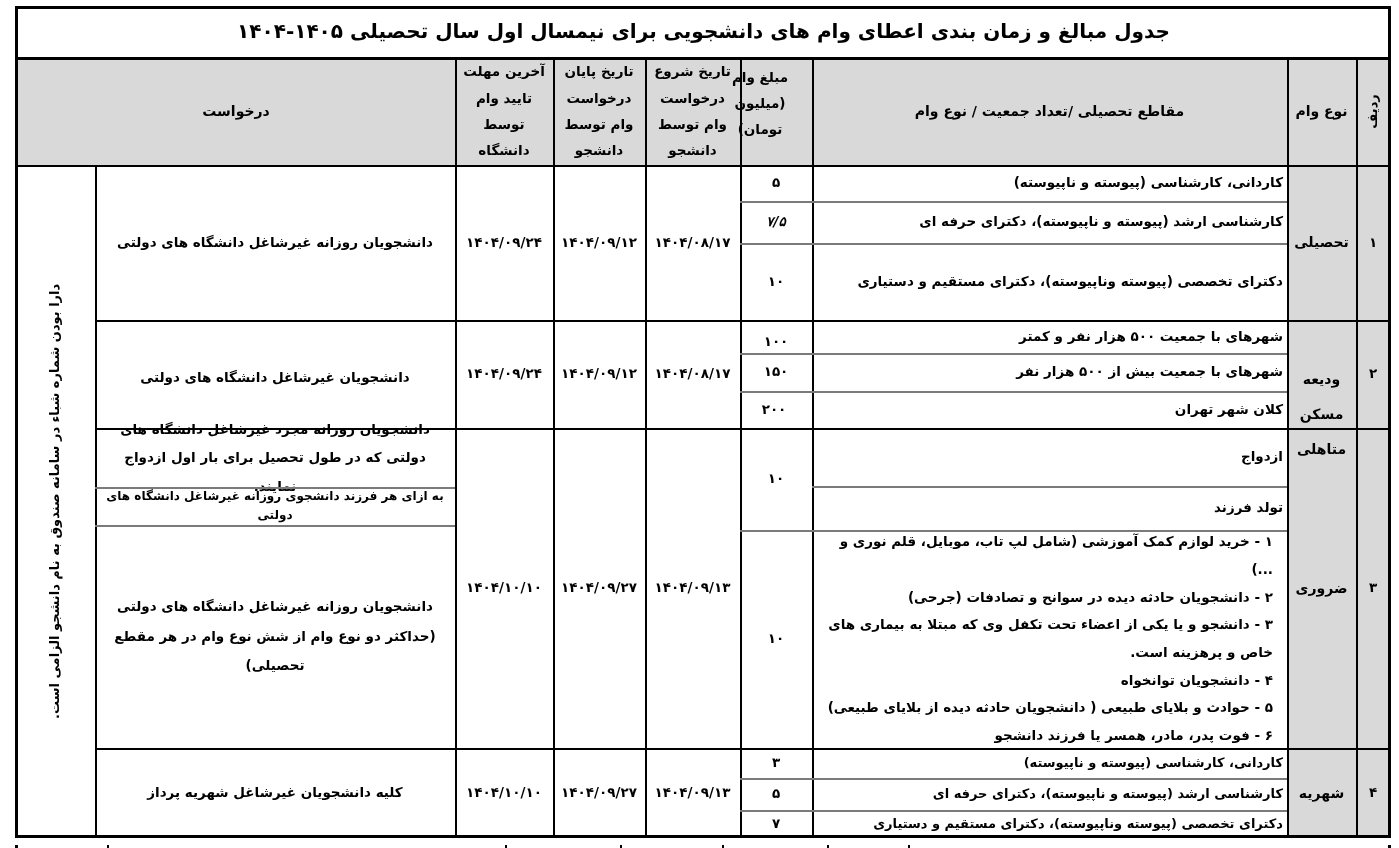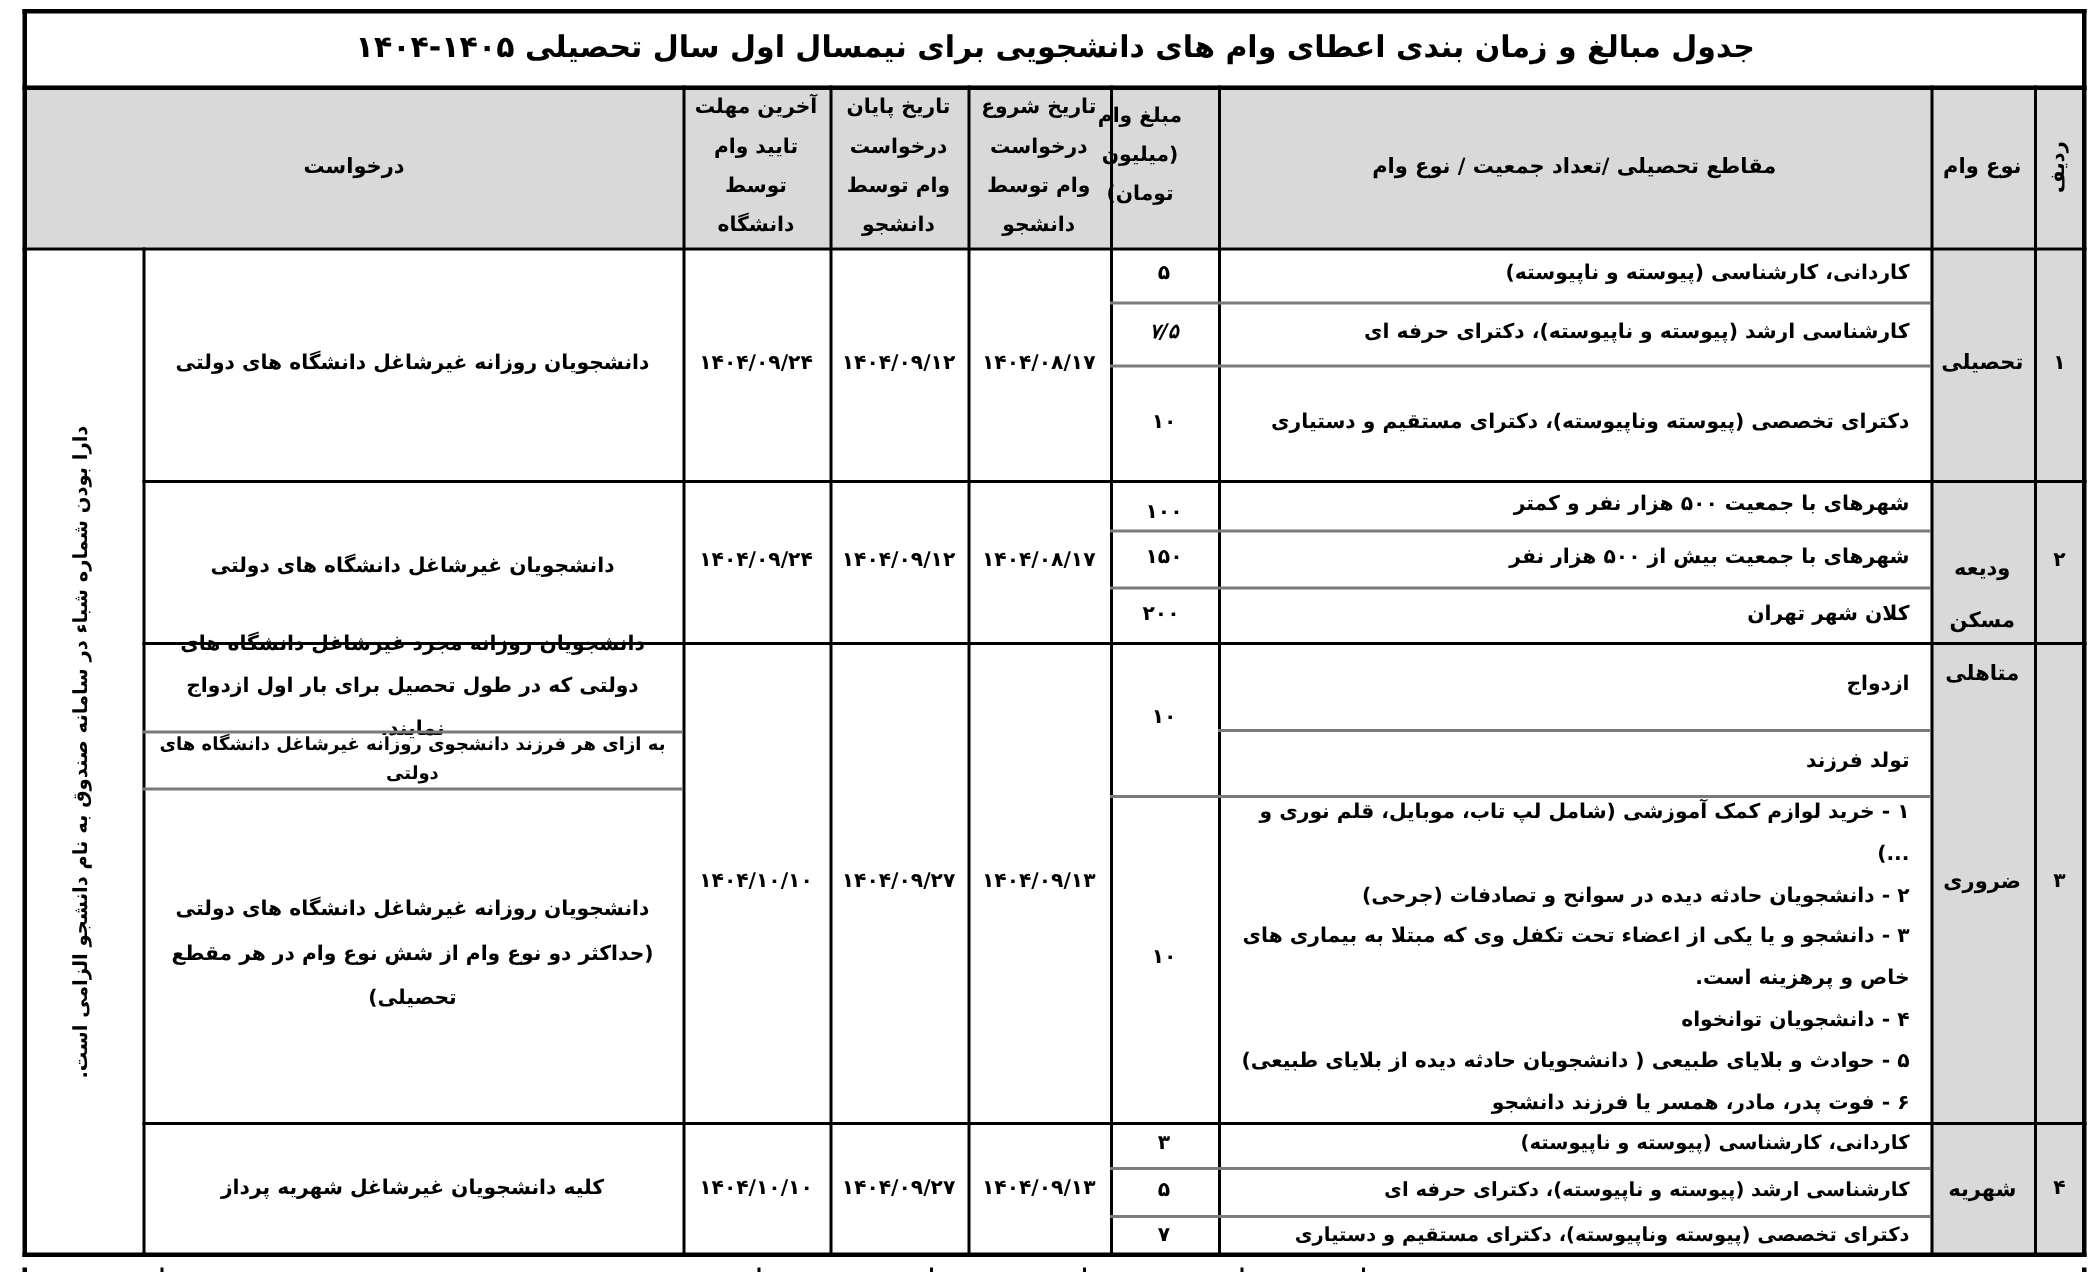--- a/index.html
+++ b/index.html
@@ -6,21 +6,21 @@
   #screen {
     position:relative; width:1399px; height:848px;
     background:#ffffff; overflow:hidden; direction:rtl;
     font-family:"DejaVu Sans", sans-serif; color:#000;
   }
   .cell {
     position:absolute; box-sizing:border-box;
     display:flex; align-items:center; justify-content:center;
     text-align:center; font-weight:bold; font-size:13.5px; line-height:1.6;
   }
-  .ralign { justify-content:flex-start; text-align:center; padding-right:14px; padding-left:6px; }
+  .ralign { justify-content:flex-start; text-align:center; padding-right:4px; padding-left:6px; }
   .grayfill { position:absolute; background:#d9d9d9; }
   .vline,.hline,.stub { position:absolute; background:#000; }
   .gline { background:#7a7a7a; }
   .vert-wrap { overflow:visible; }
   .vert { transform:rotate(-90deg); white-space:nowrap; display:block; }
   .hdr { font-size:14px; line-height:1.9; }
   .datehdr { font-size:13.5px; line-height:1.95; padding:0 4px; }
   .title { font-size:20px; letter-spacing:0.2px; }
   .loose3 { line-height:2.5; font-size:14px; padding:0 2px;margin-top:40px; }
   .notecell { padding:0 10px; }

